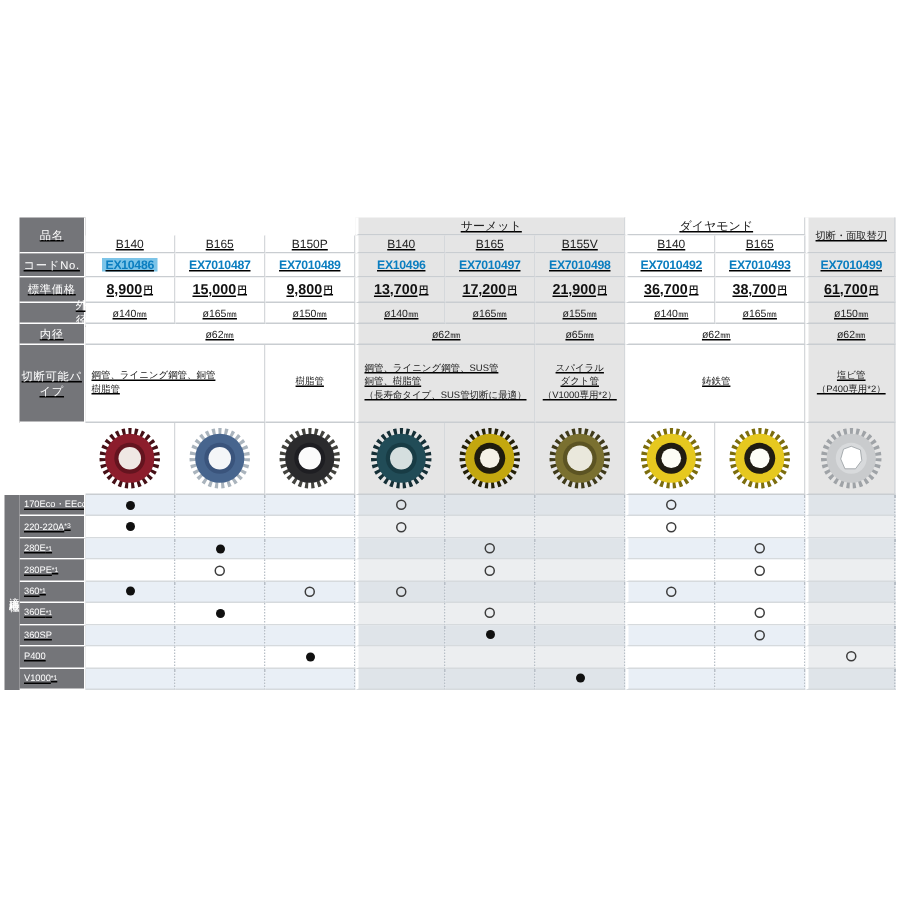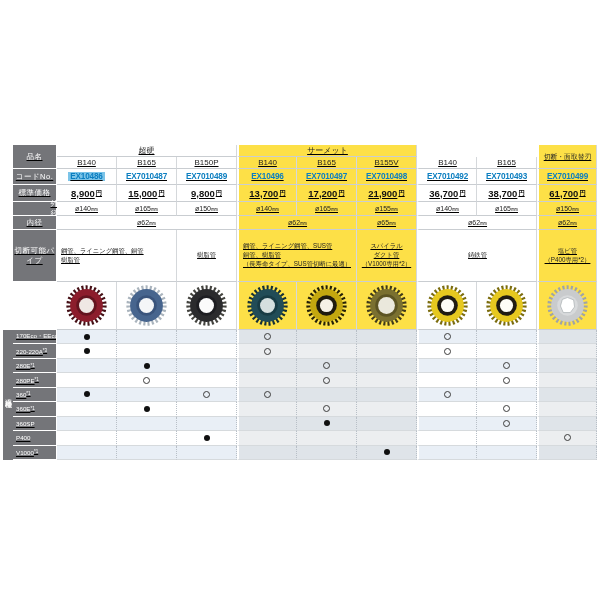--- a/index.html
+++ b/index.html
@@ -32,21 +32,21 @@
   .gh2{font-size:6.8px;text-align:center;padding:0 2px;}
   .mh{font-size:8px;text-align:center;}
   .code{color:#0b7ec0;font-weight:bold;font-size:8.2px;letter-spacing:-0.2px;}
   .hl{background:#7cc4e8;padding:0 2px;}
   .price{font-weight:bold;font-size:9.5px;color:#111;}
   .yen{font-size:6.3px;font-weight:bold;margin-left:1px;}
   .dia{font-size:7px;}
   .pipe{font-size:6.3px;line-height:1.4;text-align:center;padding:2px;}
   .pipe.left{justify-content:flex-start;text-align:left;padding-left:4px;}
   .blade{padding:0;}
-  .gray{background:#fde047;}
+  .gray{background:#e5e5e5;}
   .gb{border-left:2px solid #fff;}
 
   
   .mcell{border-right:1px dotted #b8bfc7;border-bottom:1px solid #d6dadd;background:#fff;
       display:flex;align-items:center;justify-content:center;}
   .mcell.odd{background:#e9eff6;}
   .mcell.graym{background:#eceef0;}
   .mcell.graym.odd{background:#dfe4e9;}
   .dot{display:block;}
   .df{width:6px;height:6px;border-radius:50%;background:#101010;}
@@ -58,22 +58,22 @@
 <div id="stage">
   <div id="wrap">
     <div id="grid">
         <div class="lbl" style="grid-area: 1 / 1 / span 2 / span 1;">品名</div>
         <div class="lbl" style="grid-area: 3 / 1 / span 1 / span 1;">コードNo.</div>
         <div class="lbl" style="grid-area: 4 / 1 / span 1 / span 1;">標準価格</div>
         <div class="lbl" style="grid-area: 5 / 1 / span 1 / span 1; padding-left: 40px;">外径</div>
         <div class="lbl" style="grid-area: 6 / 1 / span 1 / span 1;">内径</div>
         <div class="lbl" style="grid-area: 7 / 1 / span 1 / span 1;">切断可能パイプ</div>
         <div class="lblspace" style="grid-area: 8 / 1 / span 1 / span 1;"></div>
-        <div class="tc gh" style="grid-area: 1 / 2 / span 1 / span 3;">超硬</div>
         <div class="tc gh gray gb" style="grid-area: 1 / 5 / span 1 / span 3;">サーメット</div>
+        <div class="tc gh gb" style="grid-area: 1 / 8 / span 1 / span 2;">ダイヤモンド</div>
         <div class="tc gh2 gray gb" style="grid-area: 1 / 10 / span 2 / span 1;">切断・面取替刃</div>
         <div class="tc mh" style="grid-area: 2 / 2 / span 1 / span 1;">B140</div>
         <div class="tc code" style="grid-area: 3 / 2 / span 1 / span 1;">
           <span class="hl">EX10486</span>
         </div>
         <div class="tc price" style="grid-area: 4 / 2 / span 1 / span 1;">8,900<span class="yen">円</span></div>
         <div class="tc dia" style="grid-area: 5 / 2 / span 1 / span 1;">ø140㎜</div>
         <div class="tc mh" style="grid-area: 2 / 3 / span 1 / span 1;">B165</div>
         <div class="tc code" style="grid-area: 3 / 3 / span 1 / span 1;">EX7010487</div>
         <div class="tc price" style="grid-area: 4 / 3 / span 1 / span 1;">15,000<span class="yen">円</span></div>

